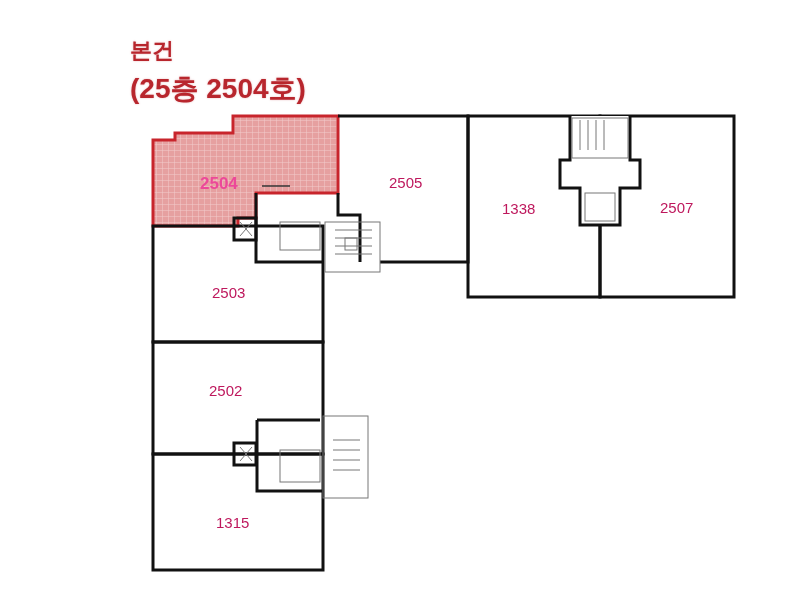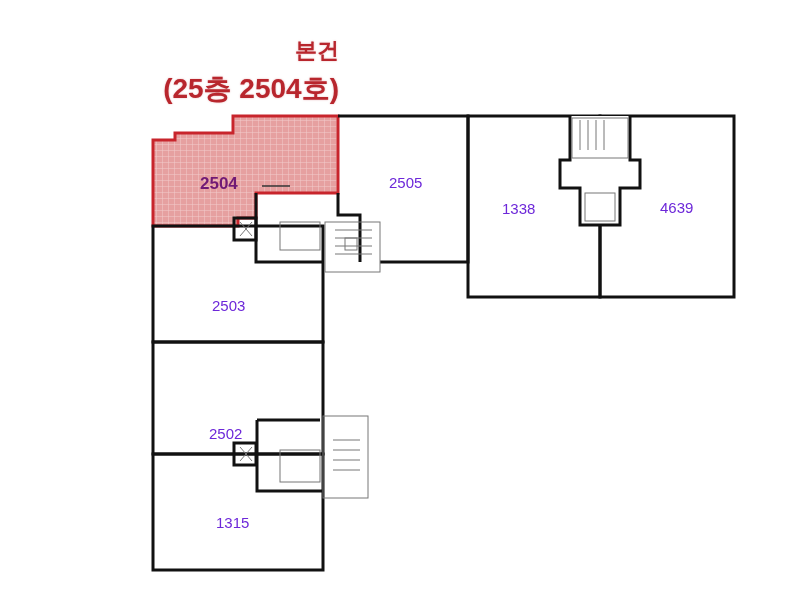--- a/index.html
+++ b/index.html
@@ -1,22 +1,22 @@
 <!DOCTYPE html>
 <html><head>
 <meta charset="utf-8">
 <style>
 html,body{margin:0;padding:0;background:#fff;}
 body{width:800px;height:600px;position:relative;overflow:hidden;font-family:"Liberation Sans",sans-serif;}
-.title{position:absolute;left:139px;width:200px;text-align:right;color:#b8262d;font-weight:bold;text-shadow:0 0 2px rgba(184,38,45,0.35);}
+.title{position:absolute;left:130px;width:200px;text-align:left;color:#b8262d;font-weight:bold;text-shadow:0 0 2px rgba(184,38,45,0.35);}
 .t1{top:36px;font-size:22px;}
 .t2{top:70px;font-size:28px;}
 svg{position:absolute;left:0;top:0;}
-.lbl{position:absolute;font-size:15px;color:#6d28d9;}
-.lbl.red{color:#701a75;font-weight:bold;font-size:17px;}
+.lbl{position:absolute;font-size:15px;color:#be185d;}
+.lbl.red{color:#ec4899;font-weight:bold;font-size:17px;}
 </style>
 </head>
 <body>
 
 <div class="title t1">본건</div>
 <div class="title t2">(25층 2504호)</div>
 
 <svg width="800" height="600">
   <defs>
     <pattern id="grid" width="6" height="6" patternUnits="userSpaceOnUse">
@@ -72,17 +72,17 @@
     <line x1="333" y1="460" x2="360" y2="460"></line>
       <line x1="333" y1="470" x2="360" y2="470"></line>
     <rect x="280" y="450" width="40" height="32"></rect>
     <path d="M240 222 L252 236 M252 222 L240 236"></path>
     <path d="M240 447 L252 461 M252 447 L240 461"></path>
   </g>
 </svg>
 
 <div class="lbl red" style="left:200px;top:174px;">2504</div>
 <div class="lbl" style="left:389px;top:174px;">2505</div>
-<div class="lbl" style="left:212px;top:297px;">2503</div>
-<div class="lbl" style="left:209px;top:382px;margin-top:43px;">2502</div>
+<div class="lbl" style="left:212px;top:284px;">2503</div>
+<div class="lbl" style="left:209px;top:382px;">2502</div>
 <div class="lbl" style="left:216px;top:514px;">1315</div>
 <div class="lbl" style="left:502px;top:200px;">1338</div>
-<div class="lbl" style="left:660px;top:199px;">4639</div>
+<div class="lbl" style="left:660px;top:199px;">2507</div>
 
 </body></html>

